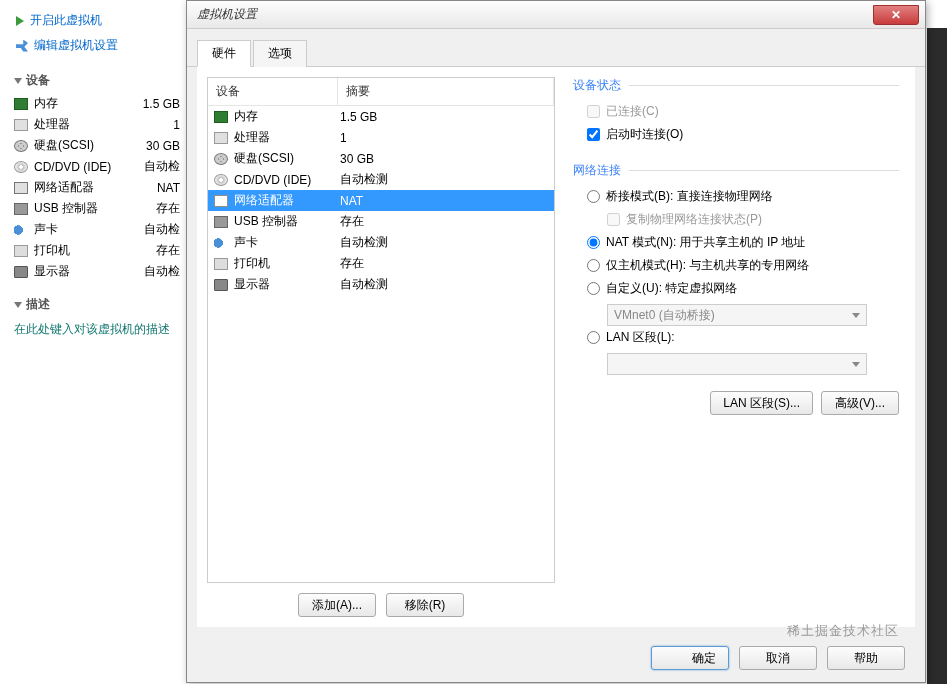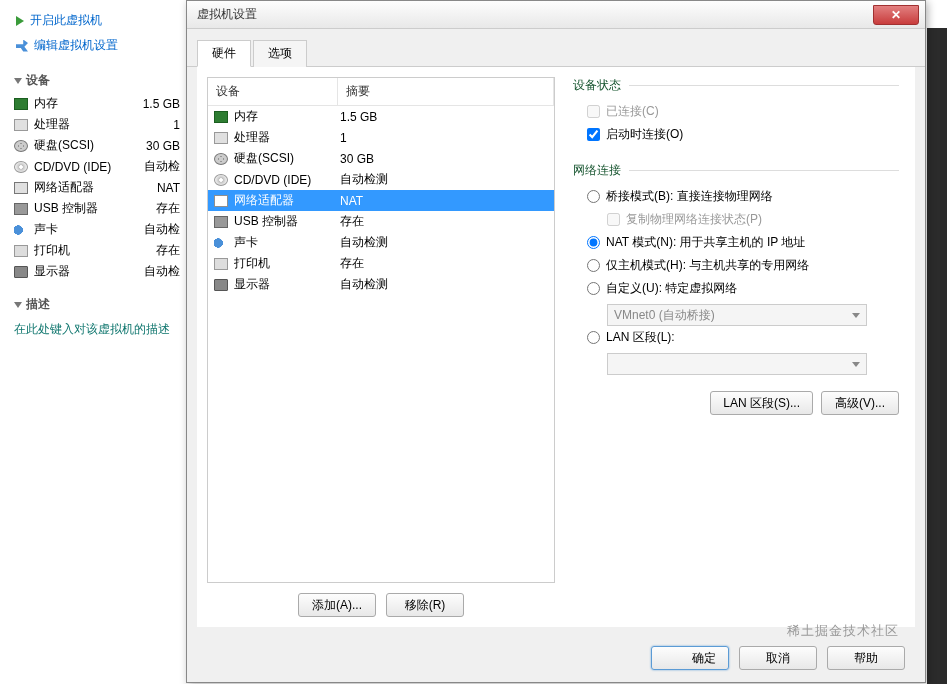--- a/index.html
+++ b/index.html
@@ -27,21 +27,21 @@
 .ic-cd { background: radial-gradient(circle at 50% 50%, #fff 20%, #bbb 22%, #eee 70%); border-radius: 50%; border: 1px solid #999; }
 .ic-net { background: #e0e0e0; border: 1px solid #777; position: relative; }
 .ic-usb { background: #999; border: 1px solid #666; }
 .ic-snd { background: radial-gradient(circle at 30% 50%, #4a90d9 40%, transparent 42%); }
 .ic-prn { background: #ddd; border: 1px solid #999; }
 .ic-dsp { background: #888; border: 1px solid #555; border-radius: 1px; }
 
 
 .dialog { position: absolute; left: 186px; top: 0; width: 740px; height: 683px; background: #f0f0f0; border: 1px solid #888; box-shadow: 2px 2px 8px rgba(0,0,0,0.3); }
 .titlebar { height: 28px; background: linear-gradient(#fdfdfd,#e8e8e8); display: flex; align-items: center; justify-content: space-between; padding-left: 10px; border-bottom: 1px solid #ccc; }
-.titlebar .title { color: #333; }
+.titlebar .title { color: #333; font-style: italic; }
 .close-btn { width: 46px; height: 20px; background: linear-gradient(#e28080,#c83c3c); border: 1px solid #a03030; border-radius: 0 0 3px 3px; color: #fff; display: flex; align-items: center; justify-content: center; margin-right: 6px; cursor: pointer; font-weight: bold; }
 
 .tab-bar { display: flex; padding: 10px 10px 0 10px; border-bottom: 1px solid #ccc; background: #f0f0f0; }
 .tab { padding: 4px 14px; border: 1px solid #ccc; border-bottom: none; background: #f0f0f0; margin-right: 2px; cursor: pointer; position: relative; top: 1px; }
 .tab.active { background: #fff; border-bottom: 1px solid #fff; }
 .tab.inactive { background: #f5f5f5; }
 
 .dialog-body { background: #fff; margin: 0 10px 10px 10px; padding: 10px; display: flex; gap: 10px; height: 560px; }
 
 
@@ -55,21 +55,21 @@
 .hw-row .c1 { width: 130px; padding-left: 6px; display: flex; align-items: center; gap: 6px; }
 .hw-row .c2 { flex: 1; padding-left: 2px; }
 .hw-row.selected { background: #3399ff; color: #fff; }
 .hw-row.selected .ic { filter: brightness(1.2); }
 
 .hw-buttons { display: flex; justify-content: center; gap: 10px; padding: 10px 0 0 0; }
 
 
 .settings { flex: 1; padding: 0 6px; }
 .group { margin-bottom: 16px; position: relative; }
-.group-title { color: #14532d; padding: 0 0 6px 2px; }
+.group-title { color: #3b82f6; padding: 0 0 6px 2px; }
 .group-hr { position: absolute; top: 8px; left: 58px; right: 0; height: 1px; background: #ddd; }
 .chk-row, .rad-row { display: flex; align-items: center; gap: 6px; padding: 3px 0 3px 16px; }
 .chk-row input, .rad-row input { margin: 0; }
 .chk-row.disabled { color: #999; }
 .sub-indent { padding-left: 36px; align-items: center; }
 .sub-indent.disabled { color: #999; }
 .combo { width: 260px; height: 22px; border: 1px solid #ccc; background: #f5f5f5; color: #888; padding: 2px 6px; display: flex; align-items: center; justify-content: space-between; margin-left: 36px; margin-top: 4px; }
 .combo .arrow { width: 0; height: 0; border-top: 5px solid #888; border-left: 4px solid transparent; border-right: 4px solid transparent; }
 .btn-row { display: flex; justify-content: flex-end; gap: 8px; padding-top: 16px; }
 

